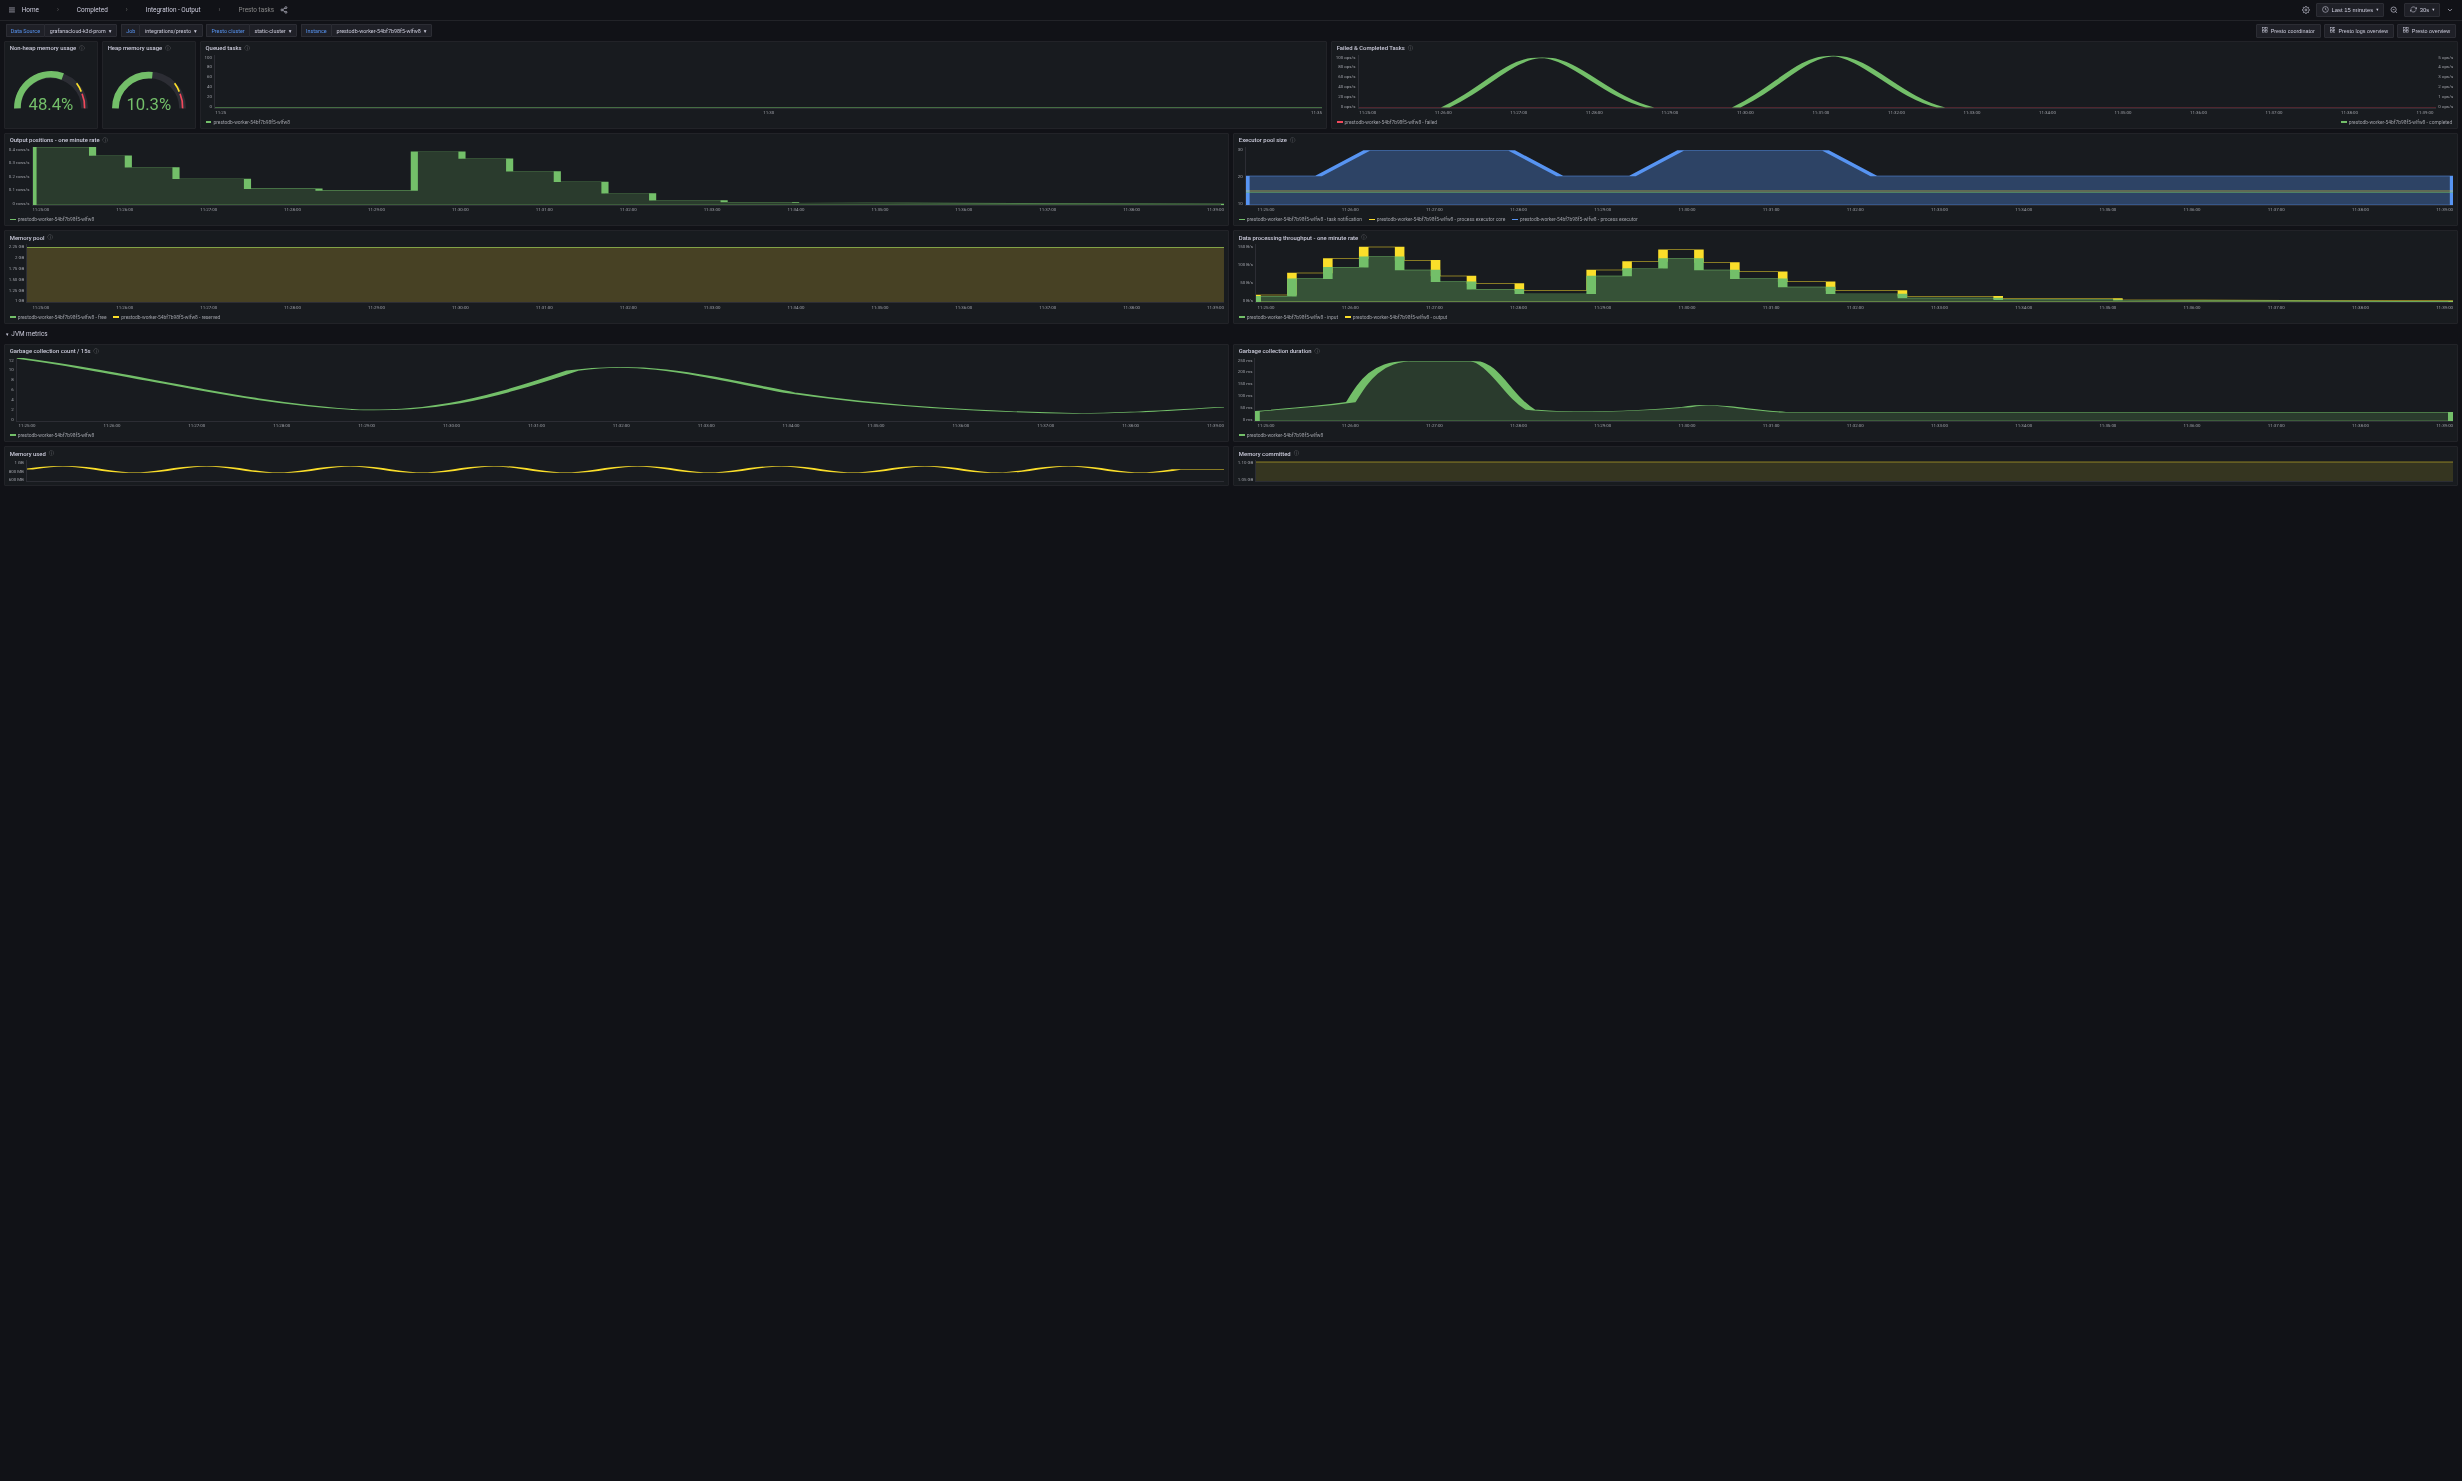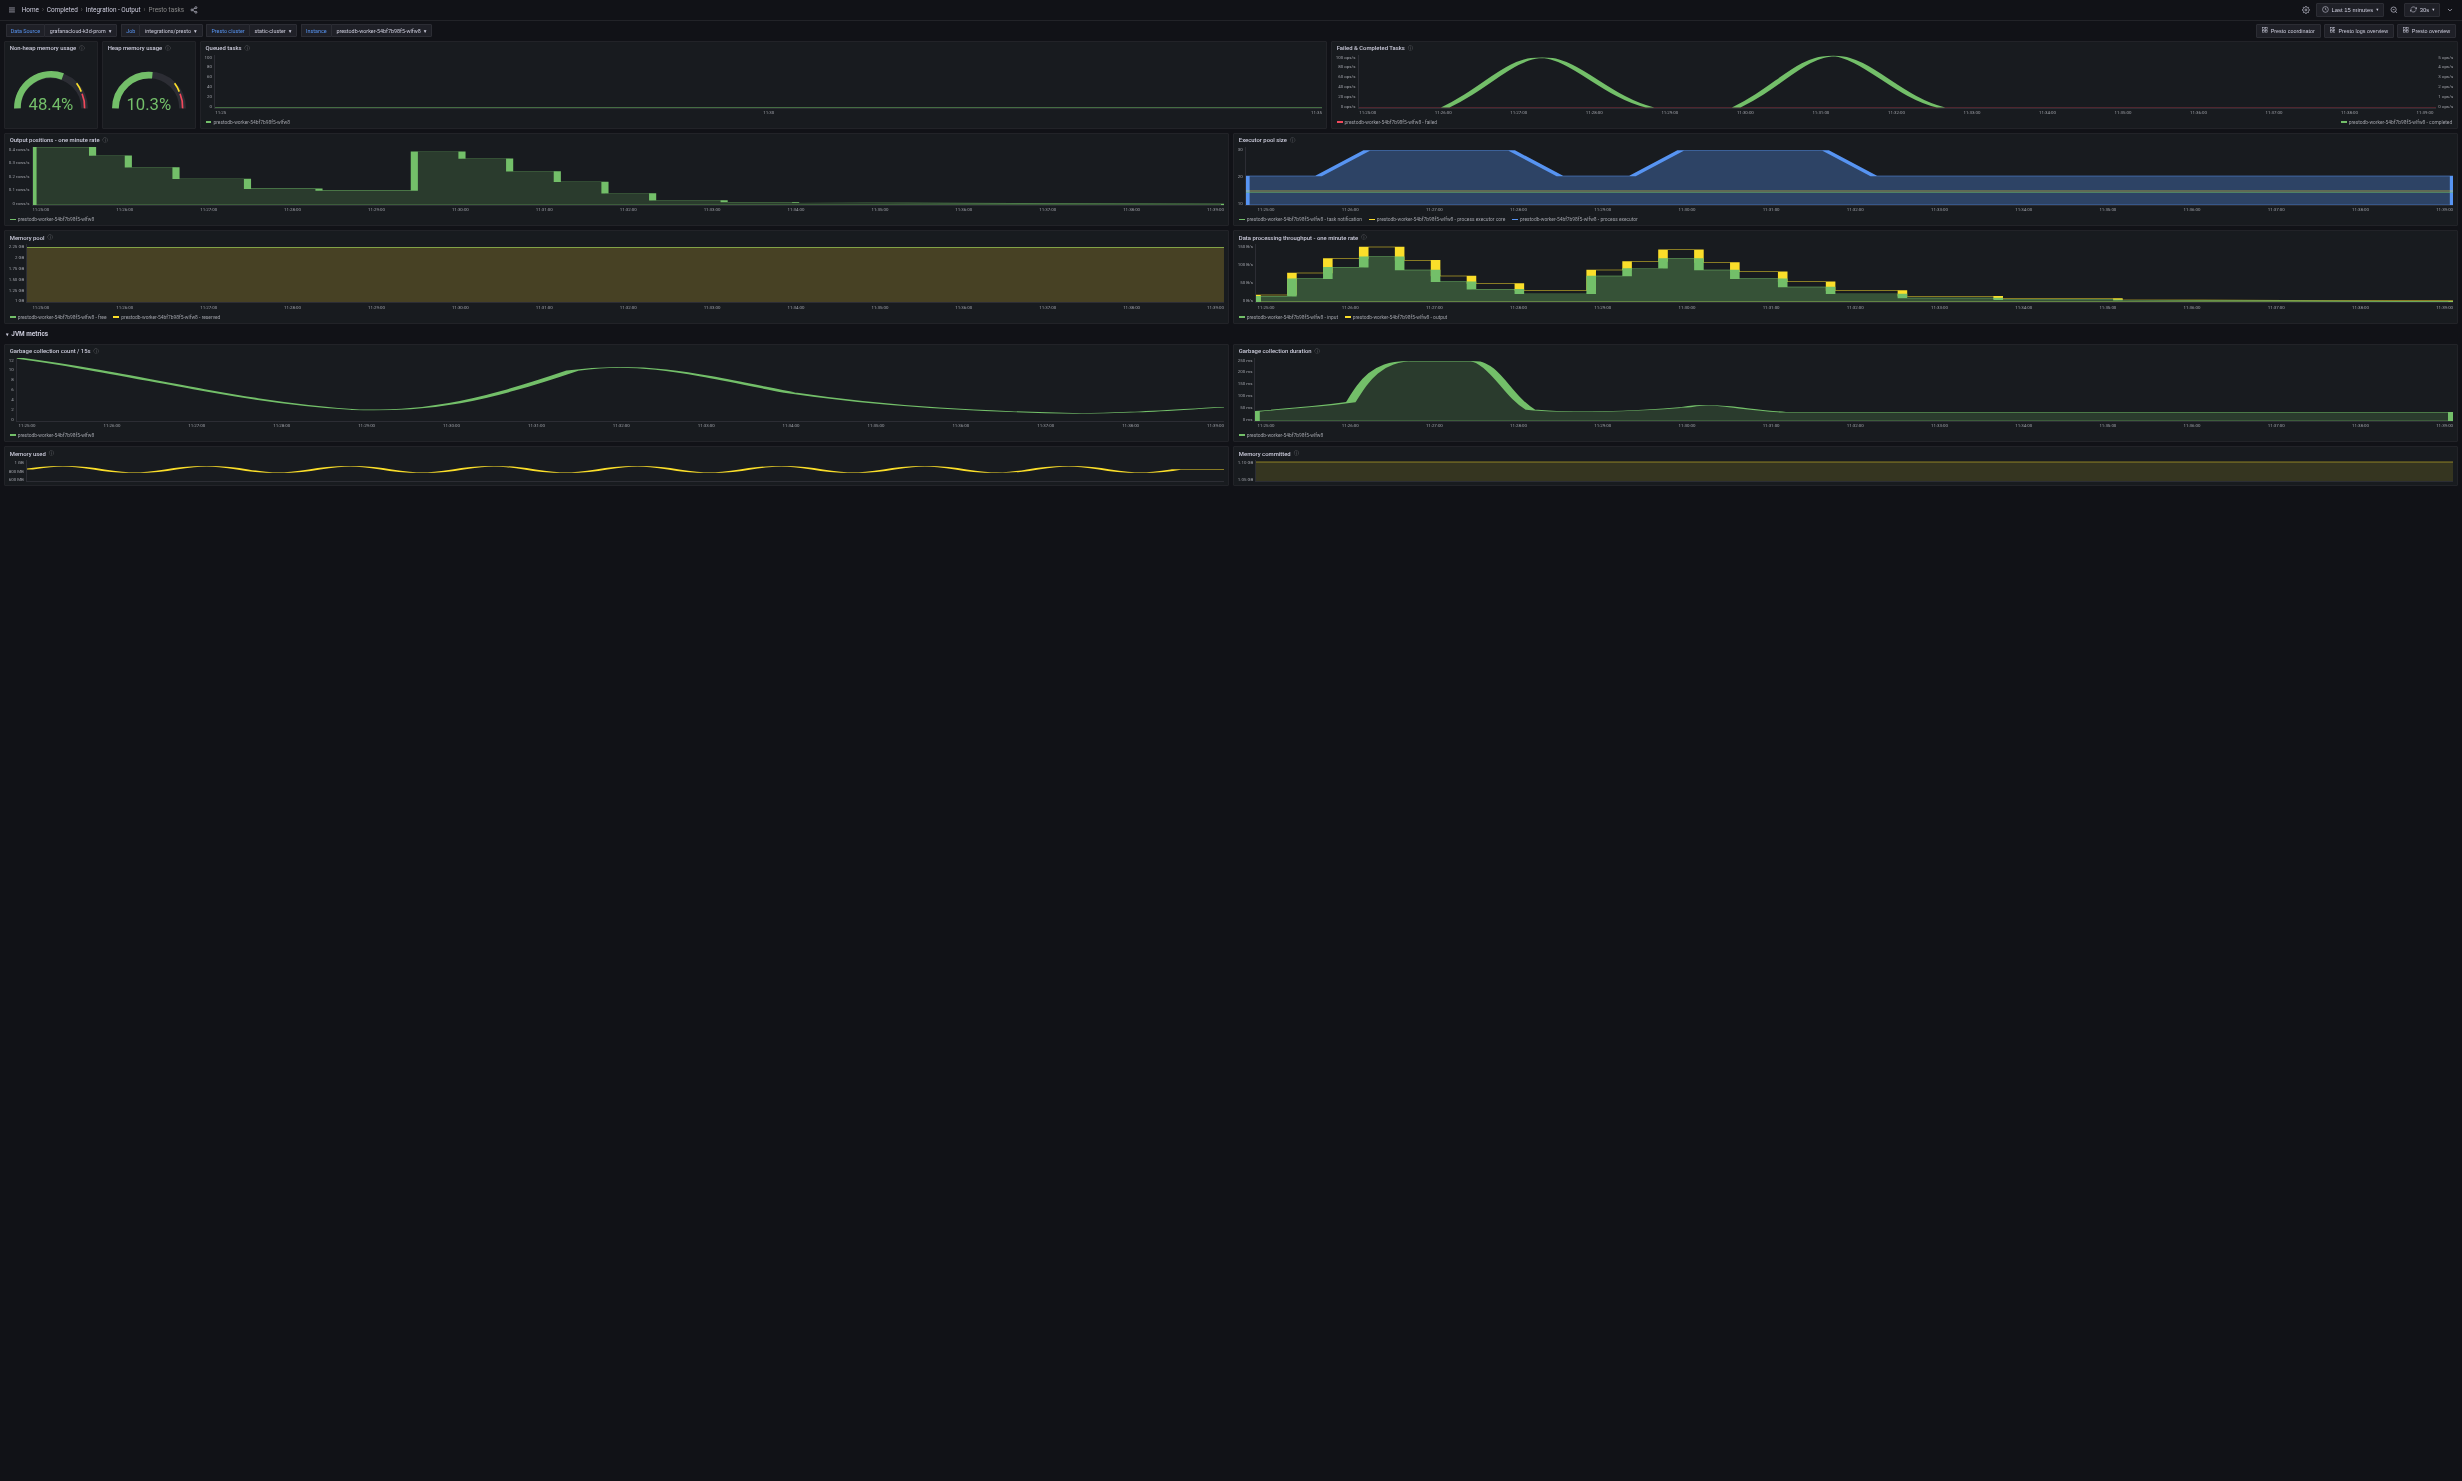--- a/index.html
+++ b/index.html
@@ -12,21 +12,21 @@
   }
   
   .topnav {
     display: flex; align-items: center; justify-content: space-between;
     height: 20.7px; padding: 0 5.9px; background: #111217;
     border-bottom: 0.5px solid #222328;
   }
   .nav-left, .nav-right { display: flex; align-items: center; gap: 3.9px; }
   .hamburger { cursor: pointer; padding: 2px; }
   .hamburger svg { width: 8.9px; height: 8.9px; }
-  .breadcrumb { display: flex; align-items: center; gap: 3px; font-size: 6.4px; text-align: right; }
+  .breadcrumb { display: flex; align-items: center; gap: 18px; font-size: 6.4px; text-align: right; }
   .breadcrumb a { color: #ccccdc; text-decoration: none; cursor: pointer; }
   .breadcrumb .sep { color: #666; }
   .breadcrumb .current { color: #888; }
   .icon-btn {
     background: none; border: none; color: #ccccdc; cursor: pointer;
     padding: 2px; display: inline-flex; align-items: center; justify-content: center;
   }
   .icon-btn svg { width: 7.9px; height: 7.9px; }
   .pill-btn {
     background: #1f2027; border: 0.5px solid #2c2d34; color: #ccccdc;
@@ -115,21 +115,21 @@
   .x-axis {
     display: flex; justify-content: space-between; padding: 1.5px 0 0 0;
     font-size: 4.4px; color: #9fa1a8;
   }
   .x-axis.offset-l { margin-left: 23.6px; }
   .x-axis.offset-l2 { margin-left: 19.7px; }
   .x-axis.offset-r { margin-right: 19.7px; }
   
   .row-header {
     display: flex; align-items: center; gap: 3px;
-    padding: 2px 2px; color: #ccccdc; font-size: 6.4px; font-weight: 700;
+    padding: 2px 2px; color: #ccccdc; font-size: 6.4px; font-weight: 400;
     cursor: pointer;
   }
   .row-header .chev { font-size: 4.9px; }
 </style>
 </head>
 <body>
 
 <div class="topnav">
   <div class="nav-left">
     <button class="icon-btn hamburger">

